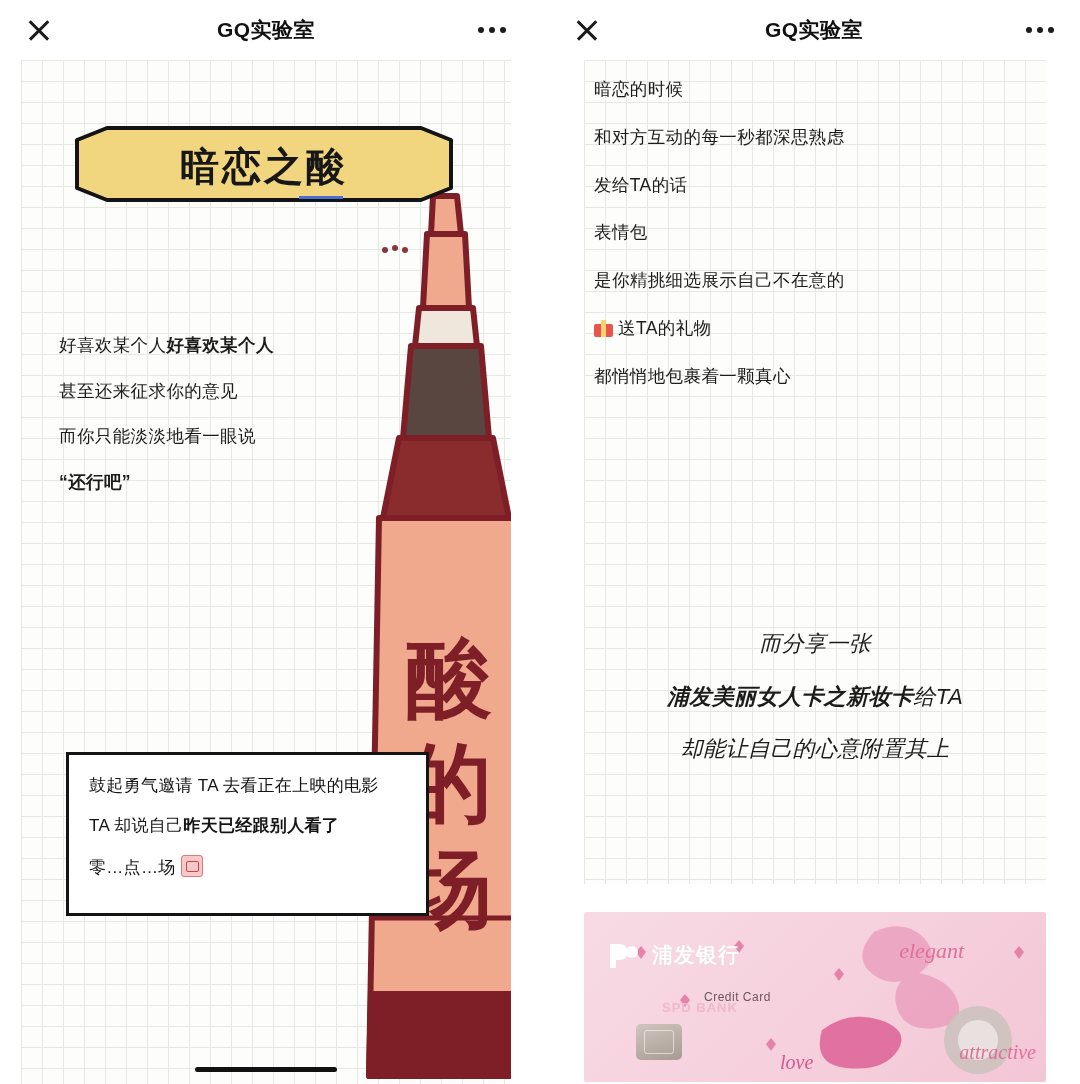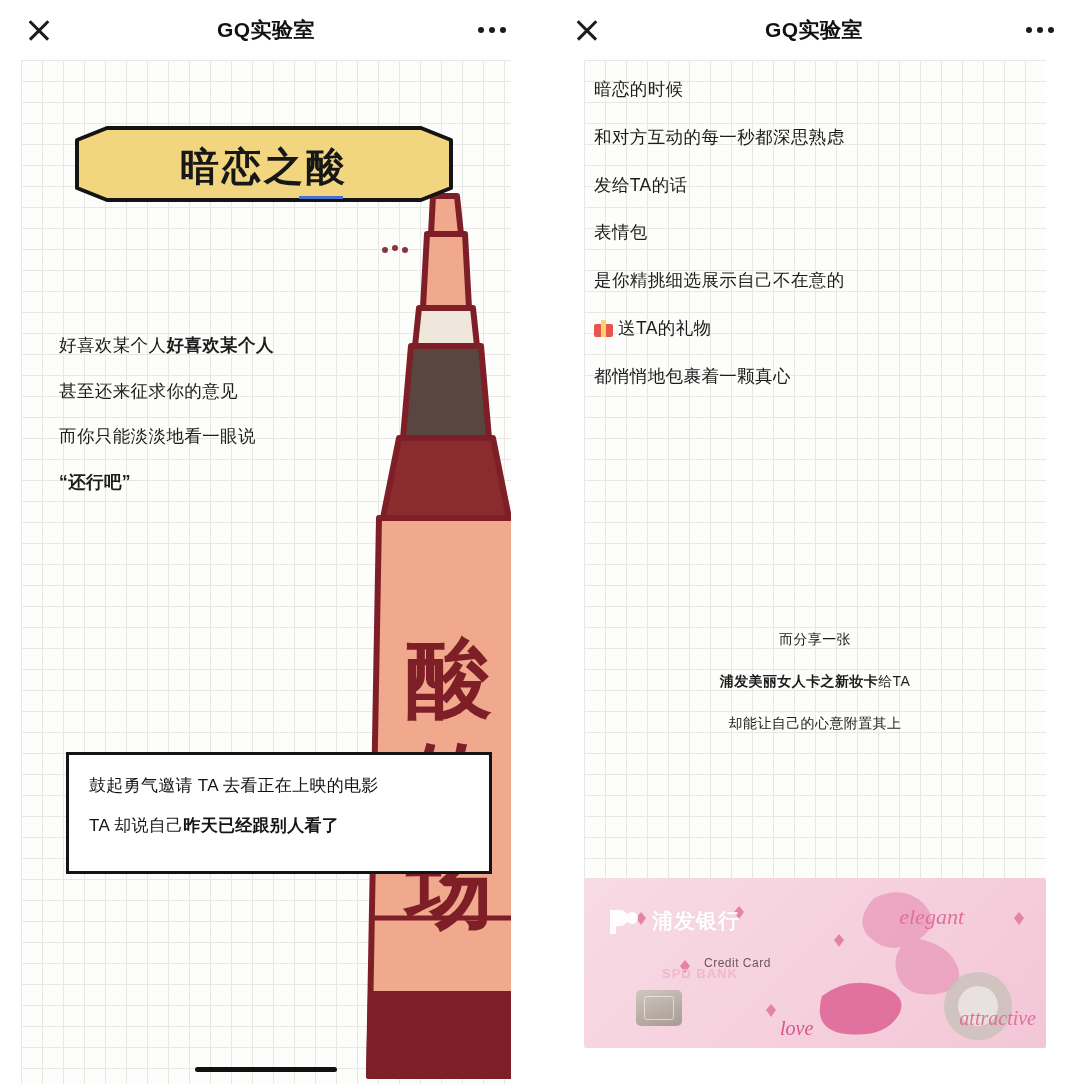--- a/index.html
+++ b/index.html
@@ -153,21 +153,21 @@
     color: #1c1c1c;
     letter-spacing: 0.4px;
   }
   .lines-left p b { font-weight: bold; }
 
   
   .bubble {
     position: absolute;
     left: 45px;
     top: 692px;
-    width: 426px;
+    width: 363px;
     background: #ffffff;
     border: 3px solid #141414;
     box-sizing: border-box;
     padding: 20px 20px 16px 20px;
   }
   .bubble p {
     margin: 0 0 18px 0;
     font-size: 17px;
     line-height: 1.3;
     color: #141414;
@@ -264,32 +264,33 @@
 
   .lines-right-lower {
     position: absolute;
     left: 0;
     right: 0;
     top: 570px;
     text-align: center;
   }
   .lines-right-lower p {
     margin: 0 0 24px 0;
-    font-size: 14px;
+    font-size: 22px;
     line-height: 1.3;
     color: #1c1c1c;
     letter-spacing: 0.4px;
+    font-style: italic;
   }
   .lines-right-lower p b { font-weight: bold; }
 
   
   .card-wrap {
     position: absolute;
     left: 36px;
-    top: 878px;
+    top: 912px;
     width: 462px;
     height: 170px;
   }
   .card {
     position: relative;
     width: 462px;
     height: 170px;
     background: linear-gradient(135deg, #f7dbe4 0%, #f6d2de 45%, #f3c6d6 100%);
     overflow: hidden;
     border-radius: 2px;
@@ -442,20 +443,23 @@
           <b>“还行吧”</b>
         </p>
       </div>
 
       <div class="bubble">
         <p>
           <span>鼓起勇气邀请 TA 去看正在上映的电影</span>
         </p>
         <p>
           <span>TA 却说自己</span><b>昨天已经跟别人看了</b>
+        </p>
+        <p>
+          <span>零…点…场 </span><span class="emoji-chip"></span>
         </p>
         <svg class="bubble-tail" width="80" height="48" viewBox="0 0 80 48">
           <path d="M0 0 L0 46 L44 0 Z" fill="#ffffff" stroke="#141414" stroke-width="3" stroke-linejoin="round"></path>
           <path d="M2 -4 L46 -4" stroke="#ffffff" stroke-width="6"></path>
         </svg>
       </div>
 
       <div class="home-bar"></div>
     </div>
   </div>

